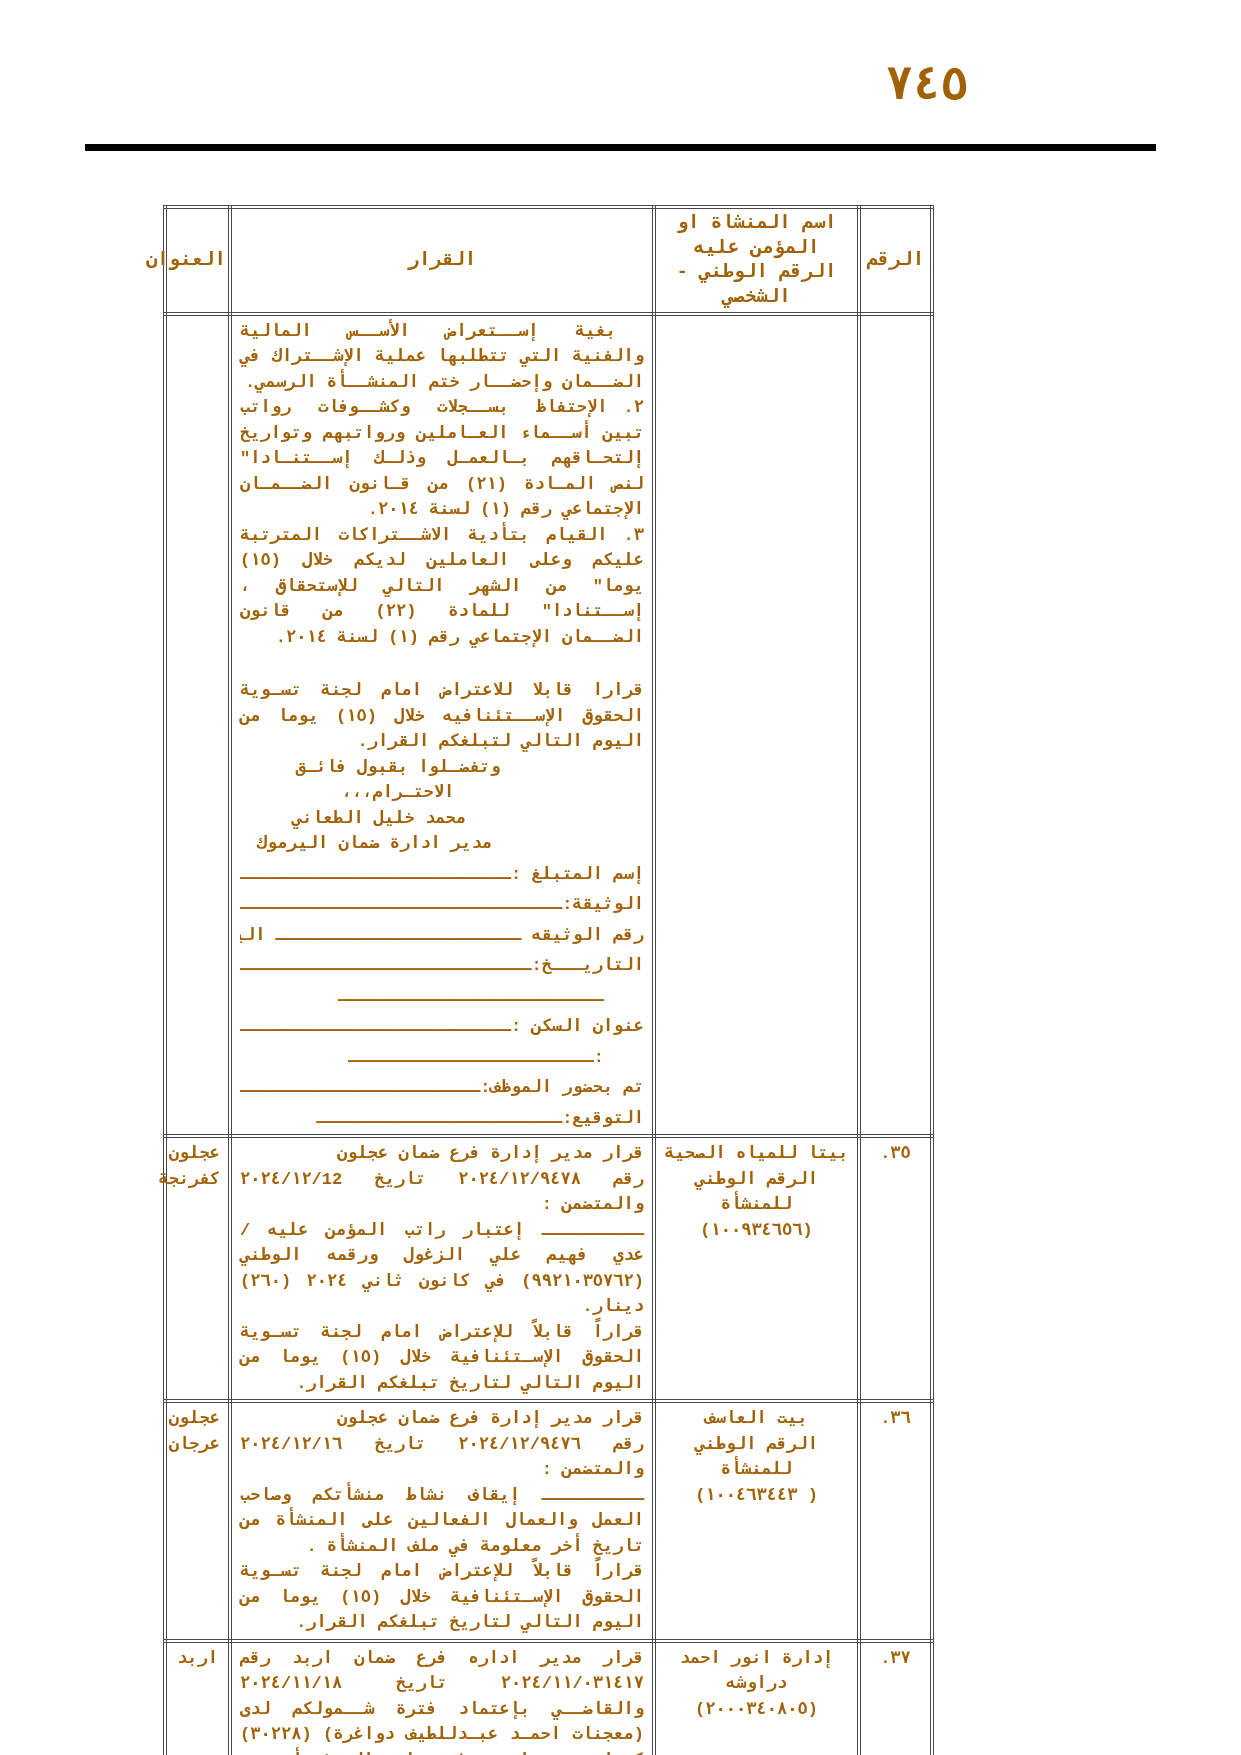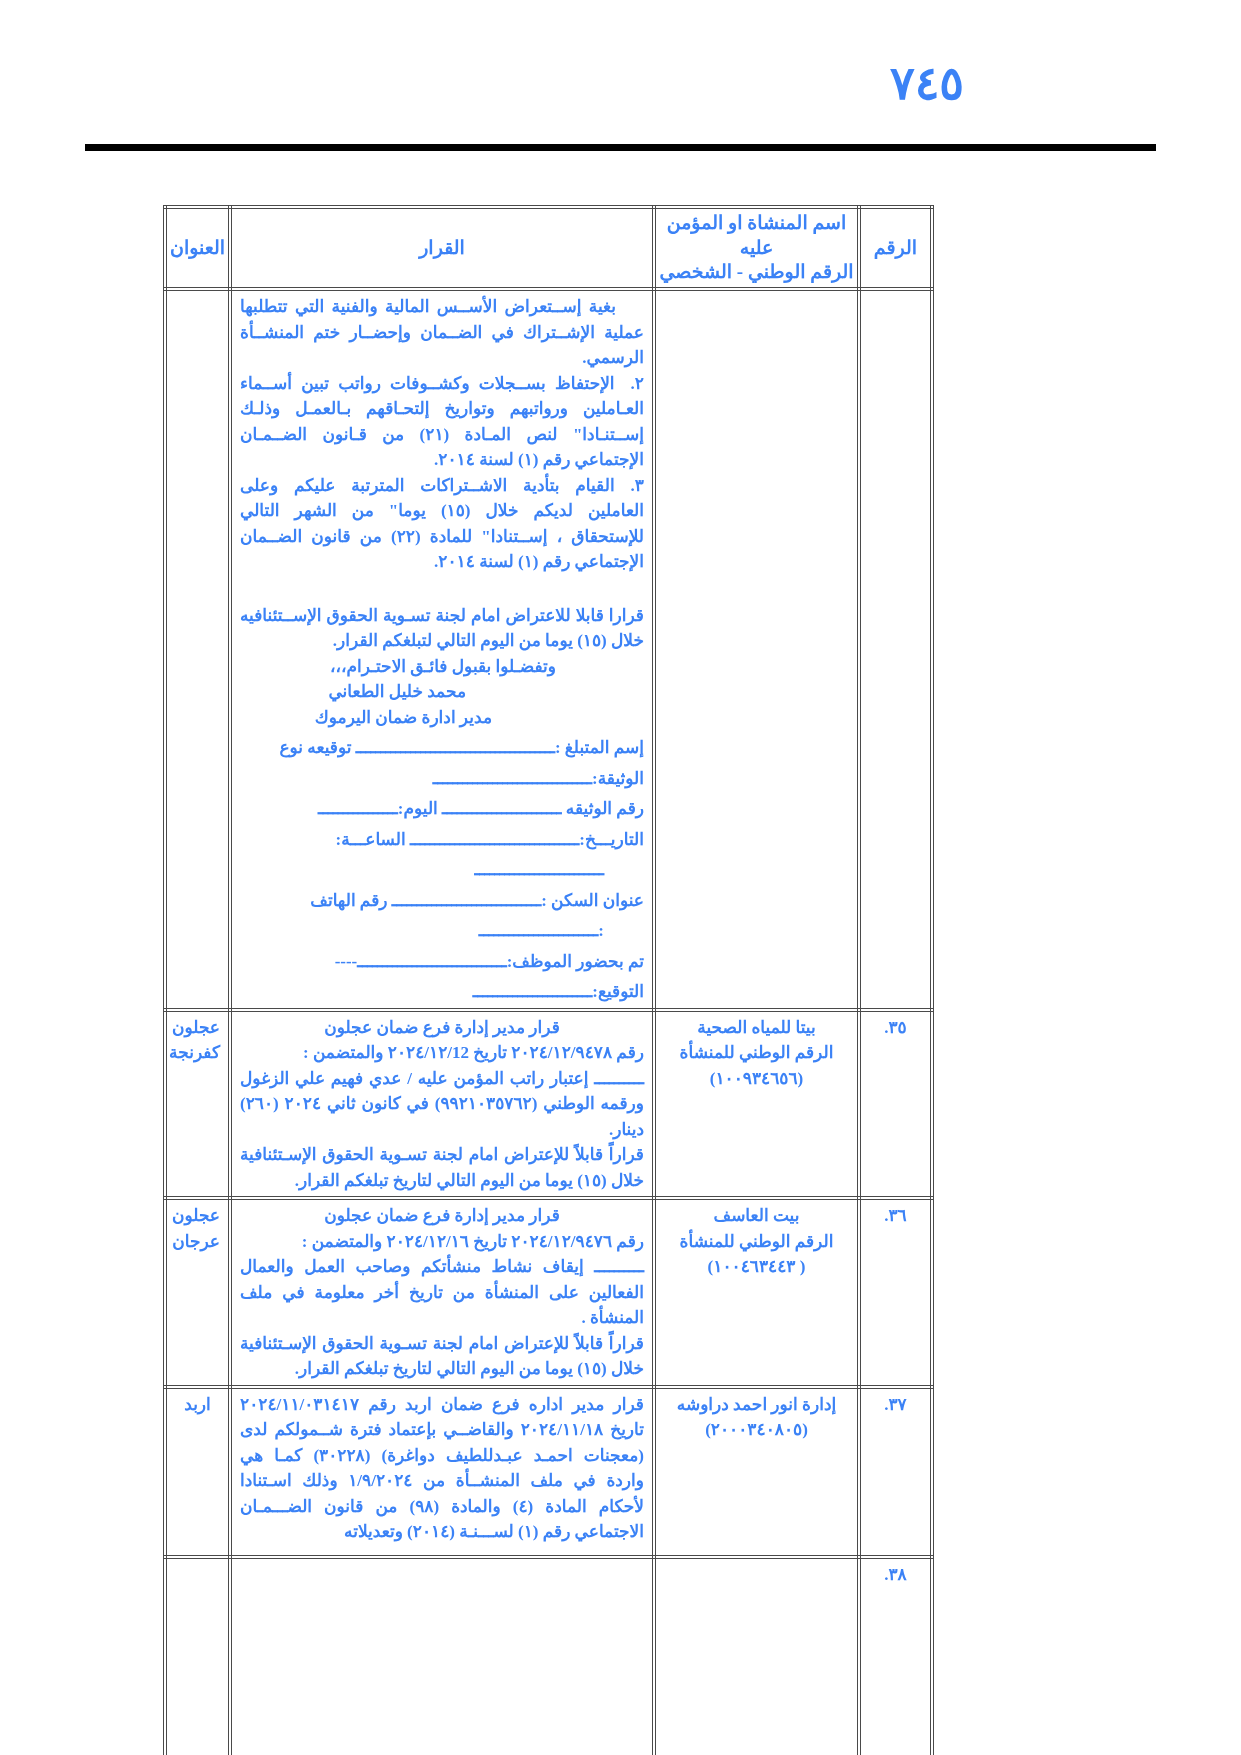--- a/index.html
+++ b/index.html
@@ -4,23 +4,23 @@
 <style>
   * { box-sizing: border-box; }
   html,body { margin:0; padding:0; background:#e8e8e8; }
   .page {
     position: relative;
     width: 1241px;
     height: 1755px;
     margin: 0 auto;
     background: #ffffff;
     direction: rtl;
-    font-family: Liberation Serif, serif;
+    font-family: Liberation Mono, monospace;
     font-weight: bold;
-    color: #3b82f6;
+    color: #a16207;
     overflow: hidden;
   }
   .page-number {
     position: absolute;
     top: 56px;
     left: 872px;
     width: 110px;
     text-align: center;
     font-size: 46px;
     letter-spacing: 6px;
@@ -68,27 +68,27 @@
     font-size: 19px;
     line-height: 1.3;
     height: 50px;
     padding: 2px;
   }
   .gz td { font-size: 17px; line-height: 1.5; }
   .num-cell  { text-align: center; padding-top: 6px; }
   .name-cell { text-align: center; padding-top: 5px; font-size: 16.5px; }
   .addr-cell { text-align: center; padding-top: 6px; font-size: 16px; white-space: nowrap; overflow: visible; margin-left: 15px; }
   .dec-cell  { overflow: hidden; }
-  .dec-title { text-align: center; }
+  .dec-title { }
   .dec-para  { text-align: justify; }
   .intro     { text-indent: 28px; text-align: justify; }
   .item      { text-align: justify; }
   .item-num  { margin-left: 16px; }
   .gap       { height: 28px; }
-  .sig-close { padding-left: 0; padding-right: 88px; }
+  .sig-close { padding-left: 0; padding-right: 88px; text-align: center; }
   .sig-name  { padding-right: 178px; }
   .sig-title { padding-right: 152px; }
   .form-line { margin-top: 5px; white-space: nowrap; overflow: hidden; }
   .fl-pad    { padding-right: 40px; }
   .h-cont td { height: 662px; }
   .h-35 td   { height: 165px; }
   .h-36 td   { height: 167px; }
   .h-37 td   { height: 170px; }
   .h-38 td   { height: 236px; }
 </style>

